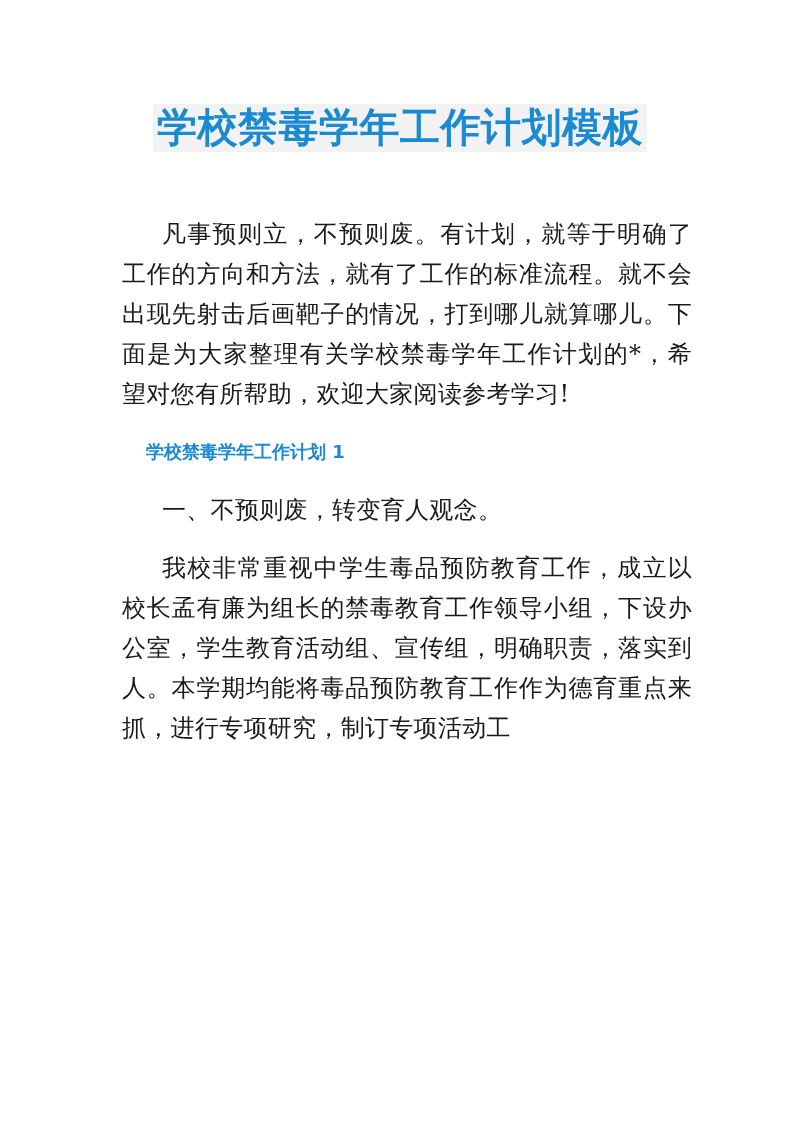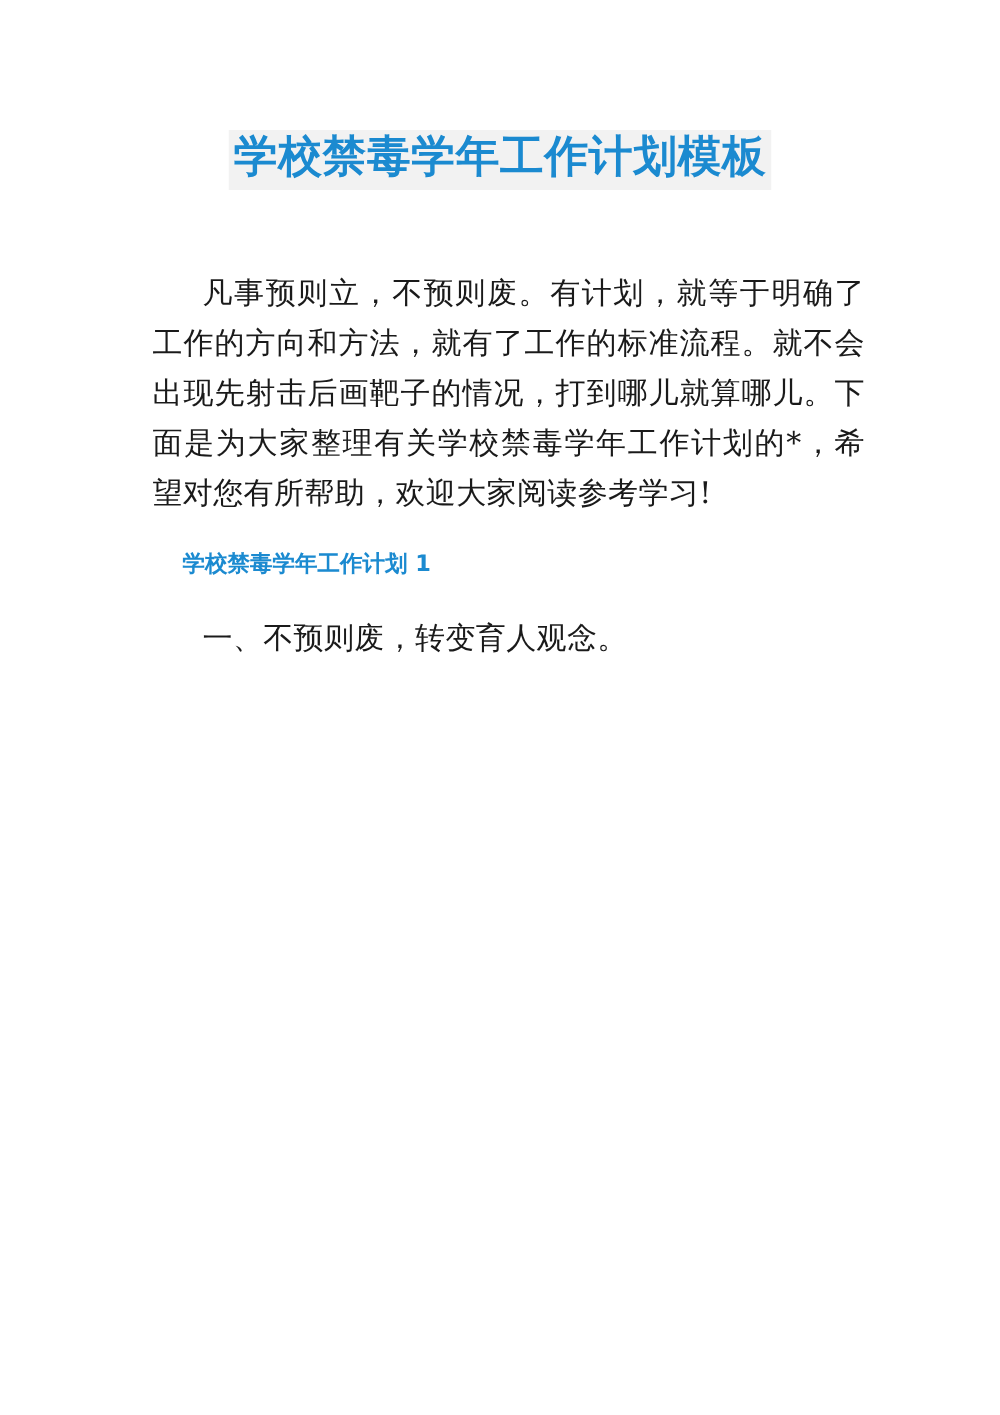--- a/index.html
+++ b/index.html
@@ -1,26 +1,27 @@
 <!DOCTYPE html>
 <html><head>
 <meta charset="utf-8">
 <style>
   html, body { margin: 0; padding: 0; background: #ffffff; }
   body { width: 800px; height: 1132px; position: relative; overflow: hidden; font-family: "DejaVu Serif", "Liberation Serif", serif; color: #1a1a1a; }
   .title-wrap { position: absolute; top: 104px; left: 0; width: 800px; text-align: center; }
-  .title { display: inline-block; background: #f2f2f2; color: #1b8ad0; font-family: Liberation Mono, monospace; font-weight: bold; font-size: 35px; line-height: 48px; padding: 0 4px; letter-spacing: 0.5px; }
+  .title { display: inline-block; background: #f2f2f2; color: #1b8ad0; font-family: Liberation Serif, serif; font-weight: bold; font-size: 40px; line-height: 48px; padding: 0 4px; letter-spacing: 0.5px; }
   .content { position: absolute; left: 122px; top: 214px; width: 570px; }
   .para { font-size: 24px; line-height: 40px; margin: 0 0 18px 0; text-align: justify; text-indent: 40px; letter-spacing: 0.3px; }
   .subhead { font-family: "DejaVu Sans", "Liberation Sans", sans-serif; color: #1b8ad0; font-size: 18px; font-weight: bold; line-height: 40px; margin: 0 0 18px 24px; }
 </style>
 </head>
 <body>
 
 <div class="title-wrap">
   <span class="title">学校禁毒学年工作计划模板</span>
 </div>
 
 <div class="content">
   <p class="para">凡事预则立，不预则废。有计划，就等于明确了工作的方向和方法，就有了工作的标准流程。就不会出现先射击后画靶子的情况，打到哪儿就算哪儿。下面是为大家整理有关学校禁毒学年工作计划的*，希望对您有所帮助，欢迎大家阅读参考学习!</p>
   <div class="subhead">学校禁毒学年工作计划 1</div>
   <p class="para">一、不预则废，转变育人观念。</p>
+  <p class="para">我校非常重视中学生毒品预防教育工作，成立以校长孟有廉为组长的禁毒教育工作领导小组，下设办公室，学生教育活动组、宣传组，明确职责，落实到人。本学期均能将毒品预防教育工作作为德育重点来抓，进行专项研究，制订专项活动工</p>
 </div>
 
 </body></html>

